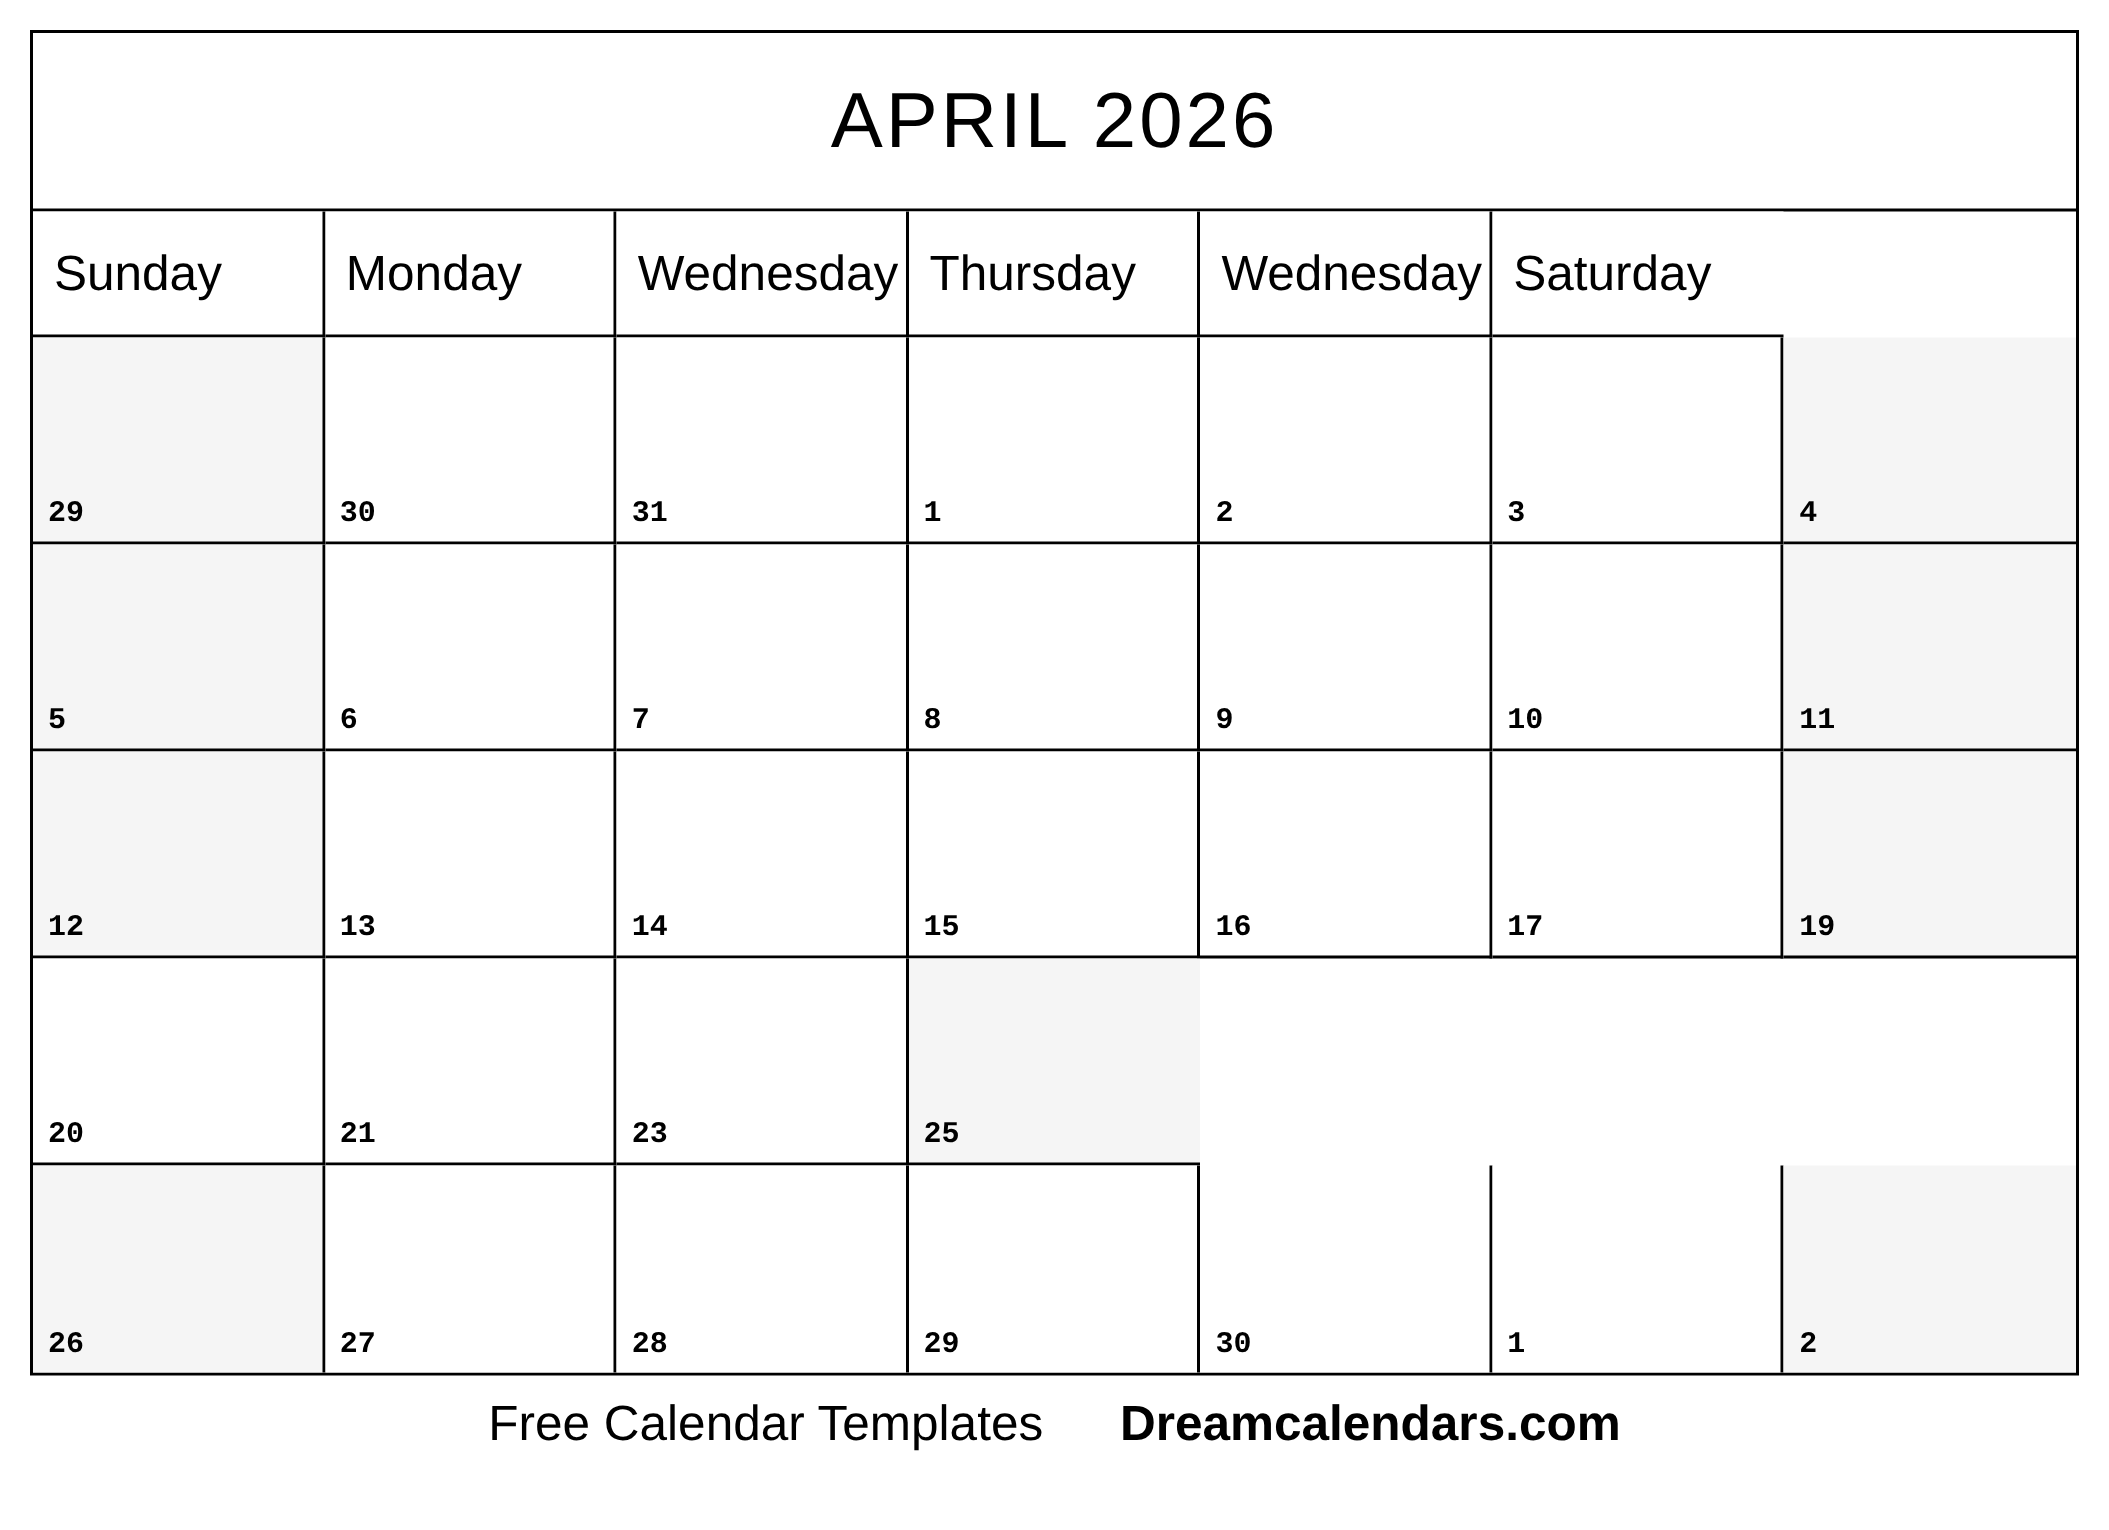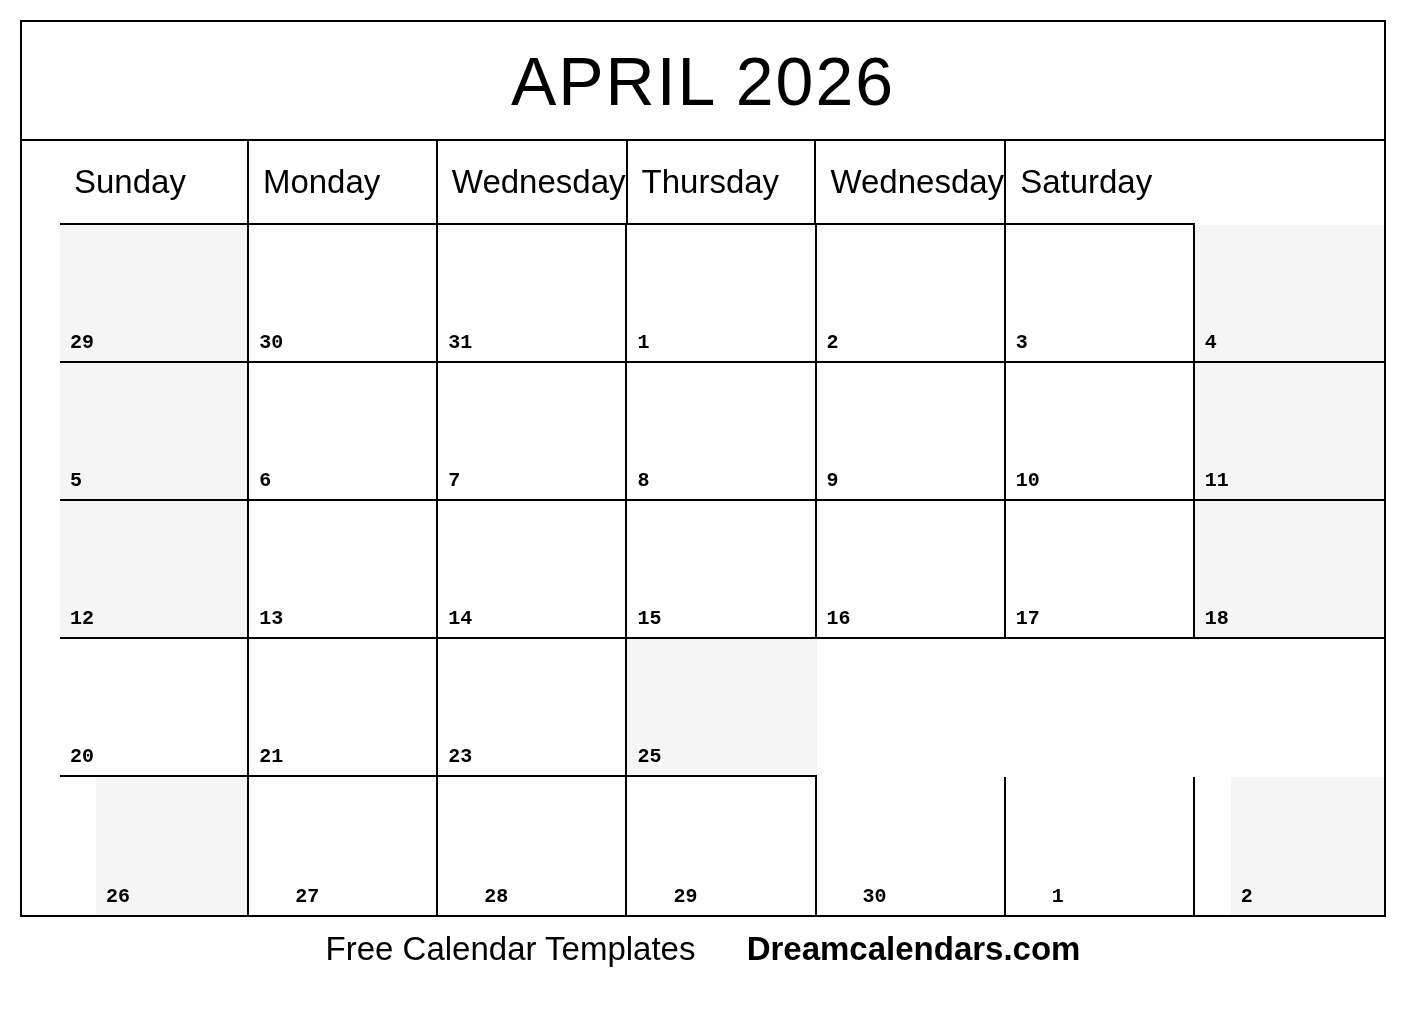--- a/index.html
+++ b/index.html
@@ -31,30 +31,29 @@
   }
   .title-row {
     height: 117px;
     border-bottom: 2px solid #000000;
     display: flex;
     align-items: center;
     justify-content: center;
     background: #ffffff;
   }
   .title {
-    font-size: 68px;
+    font-size: 52px;
     font-weight: normal;
     letter-spacing: 2px;
     line-height: 1;
     white-space: nowrap;
   }
   .grid {
     display: grid;
     grid-template-columns: repeat(7, 1fr);
-    padding-left: 38px;
   }
   .dow {
     height: 84px;
     border-right: 2px solid #000000;
     border-bottom: 2px solid #000000;
     box-sizing: border-box;
     display: flex;
     align-items: center;
     padding-left: 14px;
     font-size: 33px;
@@ -70,21 +69,20 @@
     box-sizing: border-box;
     position: relative;
     background: #ffffff;
     font-family: Liberation Mono, monospace;
   }
   .cell.last-col {
     border-right: none;
   }
   .cell.last-row {
     border-bottom: none;
-    margin-left: 36px;
   }
   .cell.weekend {
     background: #f5f5f5;
   }
   .daynum {
     position: absolute;
     left: 10px;
     bottom: 8px;
     font-size: 20px;
     font-weight: bold;
@@ -188,21 +186,21 @@
       <div class="cell">
           <span class="daynum">15</span>
         </div>
       <div class="cell">
           <span class="daynum">16</span>
         </div>
       <div class="cell">
           <span class="daynum">17</span>
         </div>
       <div class="cell weekend last-col">
-          <span class="daynum">18</span>
+          <span class="daynum">19</span>
         </div>
     </div>
 
     <div class="grid">
       <div class="cell">
           <span class="daynum">20</span>
         </div>
       <div class="cell">
           <span class="daynum">21</span>
         </div>

